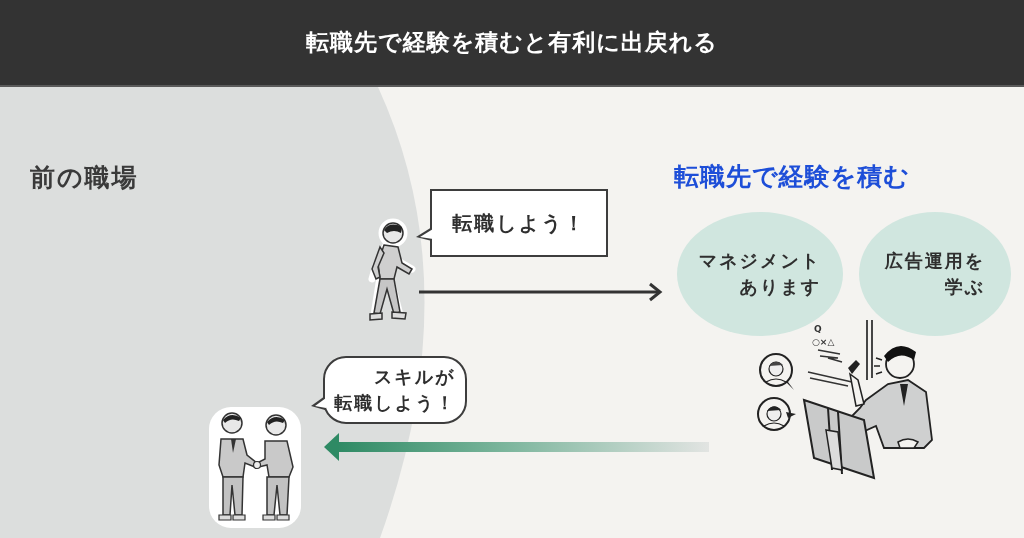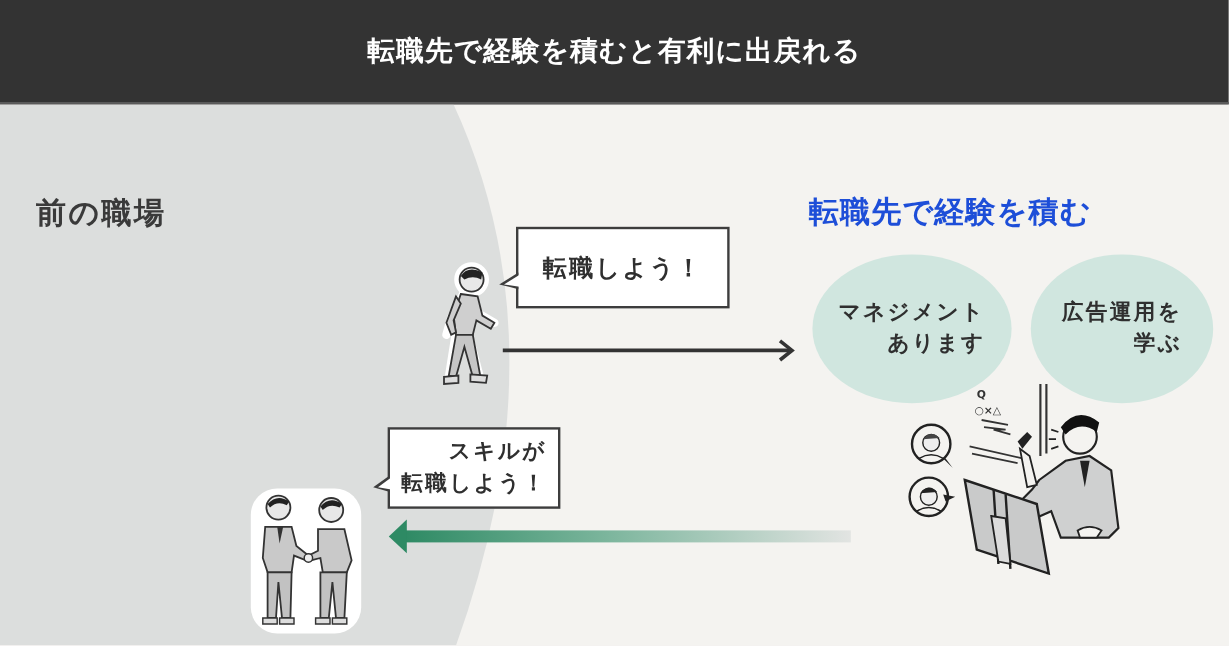--- a/index.html
+++ b/index.html
@@ -55,21 +55,21 @@
     .bubble-return .tail-out {
       right: -20px; top: 36px;
       border-top: 14px solid transparent; border-bottom: 4px solid transparent;
       border-left: 20px solid #3d3d3d;
     }
     .bubble-return .tail-in {
       right: -16px; top: 38px;
       border-top: 11px solid transparent; border-bottom: 2px solid transparent;
       border-left: 16px solid #ffffff;
     }
-    .bubble-skill { left: 323px; top: 269px; width: 144px; height: 68px; }
+    .bubble-skill { left: 323px; top: 269px; width: 144px; height: 68px; border-radius: 23px; }
     .bubble-skill .tail-out {
       left: -14px; top: 38px;
       border-top: 10px solid transparent; border-bottom: 4px solid transparent;
       border-right: 14px solid #3d3d3d;
     }
     .bubble-skill .tail-in {
       left: -10px; top: 40px;
       border-top: 8px solid transparent; border-bottom: 2px solid transparent;
       border-right: 11px solid #ffffff;
     }

